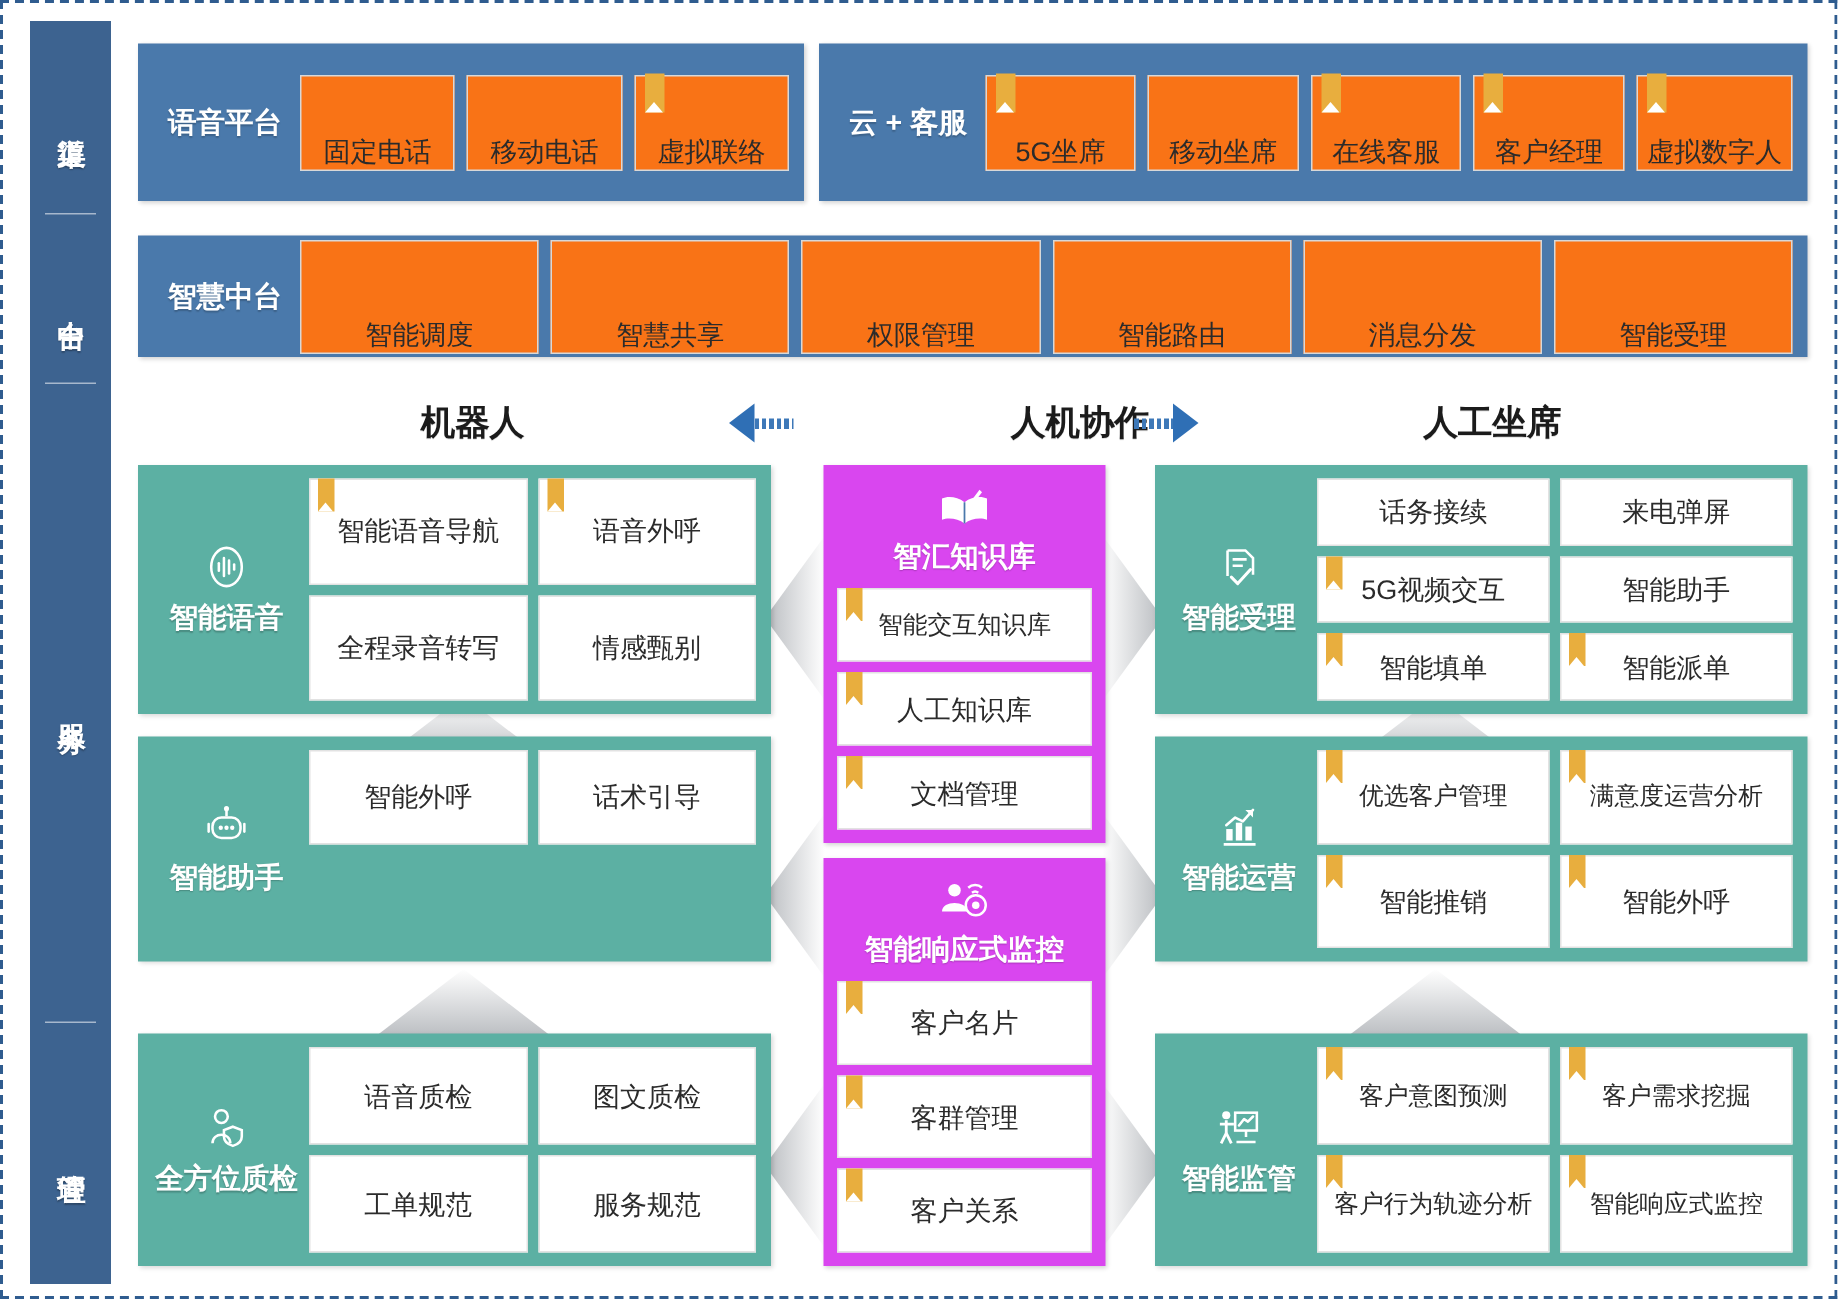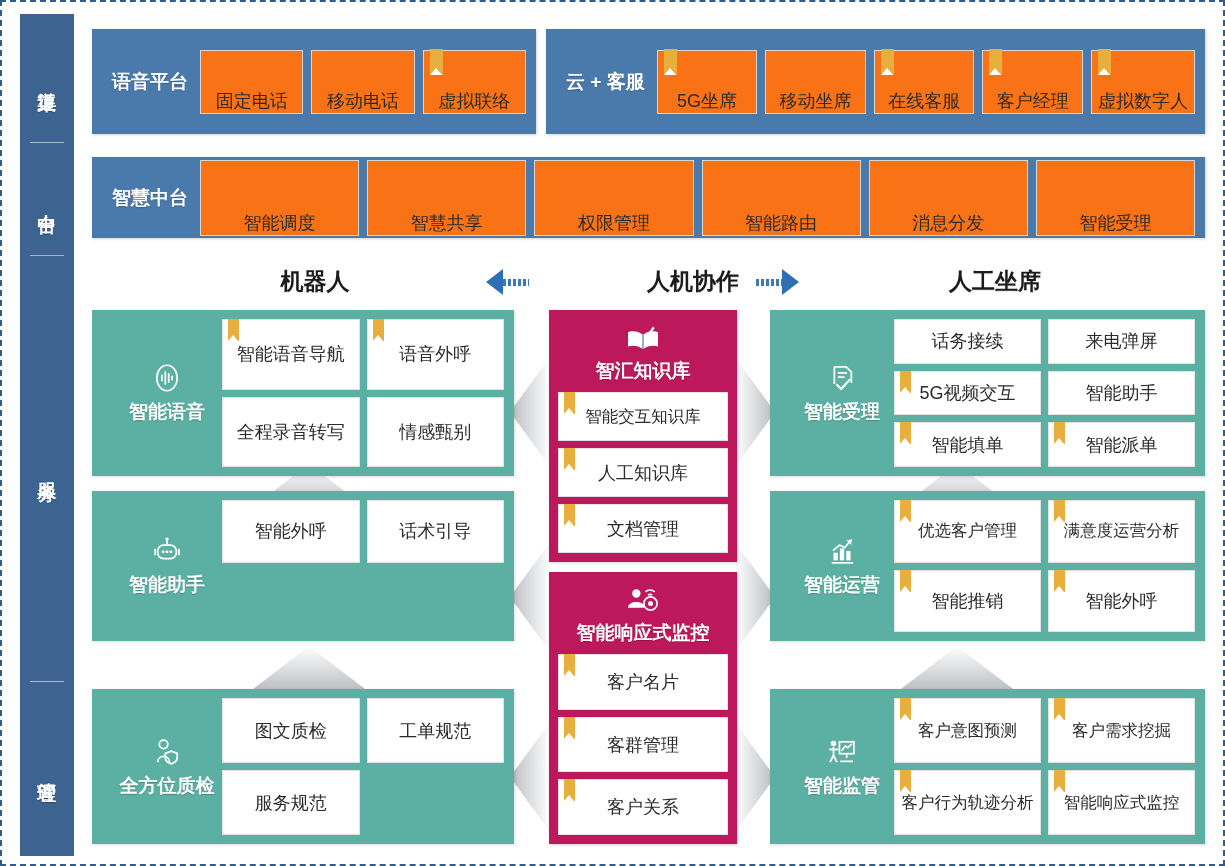--- a/index.html
+++ b/index.html
@@ -110,38 +110,38 @@
   .gpanel {
     position:absolute;
     background:#5cb0a3;
     display:flex; align-items:center;
     padding:9px 10px 9px 4px;
     box-shadow:1px 1px 3px rgba(0,0,0,.15);
   }
   .gpanel-head {
     width:110px; flex:none;
     display:flex; flex-direction:column; align-items:center; justify-content:center;
-    color:#fff; gap:4px;margin-left:16px;
+    color:#fff; gap:4px;
   }
   .gpanel-head .ttl { font-size:19px; font-weight:bold; white-space:nowrap; text-shadow:0 1px 1px rgba(0,0,0,.22); }
   .gpanel-grid {
     flex:1; display:grid; gap:7px; height:100%;
   }
   .g2x2 { grid-template-columns:1fr 1fr; grid-template-rows:1fr 1fr;text-align:right; }
   .g2x3 { grid-template-columns:1fr 1fr; grid-template-rows:1fr 1fr 1fr; }
   .cell {
     position:relative; background:#fff; border:1px solid #e2e2e2;
     display:flex; align-items:center; justify-content:center;
     font-size:18px; color:#2b2b2b; white-space:nowrap;
   }
   .cell.tight { font-size:16.5px; }
 
   
   .cstack {
-    position:absolute; background:#be185d;
+    position:absolute; background:#d946ef;
     display:flex; flex-direction:column;
     padding:8px 9px 9px 9px;
     box-shadow:1px 1px 3px rgba(0,0,0,.18);
   }
   .cstack-head {
     display:flex; flex-direction:column; align-items:center; justify-content:center;
     color:#fff; gap:2px; padding:4px 0 8px;
   }
   .cstack-head .ttl { font-size:19px; font-weight:bold; text-shadow:0 1px 1px rgba(0,0,0,.22); }
   .cstack-body { flex:1; display:flex; flex-direction:column; gap:7px; }
@@ -244,21 +244,21 @@
   </div>
 
   <div class="tier-row">
     <div class="tier-label" style="left:155px; width:140px;">机器人</div>
 
     <div class="arrow-l" style="left:396px;">
       <span class="tri-left"></span>
       <span class="dashline"></span>
     </div>
 
-    <div class="tier-label" style="left:513px; width:180px;">人机协作</div>
+    <div class="tier-label" style="left:540px; width:180px;">人机协作</div>
 
     <div class="arrow-r" style="left:666px;">
       <span class="dashline"></span>
       <span class="tri-right"></span>
     </div>
 
     <div class="tier-label" style="left:820px; width:170px;">人工坐席</div>
   </div>
 
   <div class="chev" style="left:508px; top:355px;">
@@ -388,20 +388,23 @@
   <div class="gpanel" style="left:90px; top:687px; width:422px; height:155px;">
     <div class="gpanel-head">
       <svg class="ico" viewBox="0 0 40 40">
         <circle cx="16" cy="11" r="5" fill="none" stroke="#fff" stroke-width="2"></circle>
         <path d="M9 32 C9 23 23 23 23 32" fill="none" stroke="#fff" stroke-width="2"></path>
         <path d="M25 19 l7 2.6 v5 c0 4.2 -3.6 6.4 -7 7.4 c-3.4 -1 -7 -3.2 -7 -7.4 v-5 z" fill="none" stroke="#fff" stroke-width="2"></path>
       </svg>
       <span class="ttl">全方位质检</span>
     </div>
     <div class="gpanel-grid g2x2">
+      <div class="cell">
+        <span>语音质检</span>
+      </div>
       <div class="cell">
         <span>图文质检</span>
       </div>
       <div class="cell">
         <span>工单规范</span>
       </div>
       <div class="cell">
         <span>服务规范</span>
       </div>
     </div>

